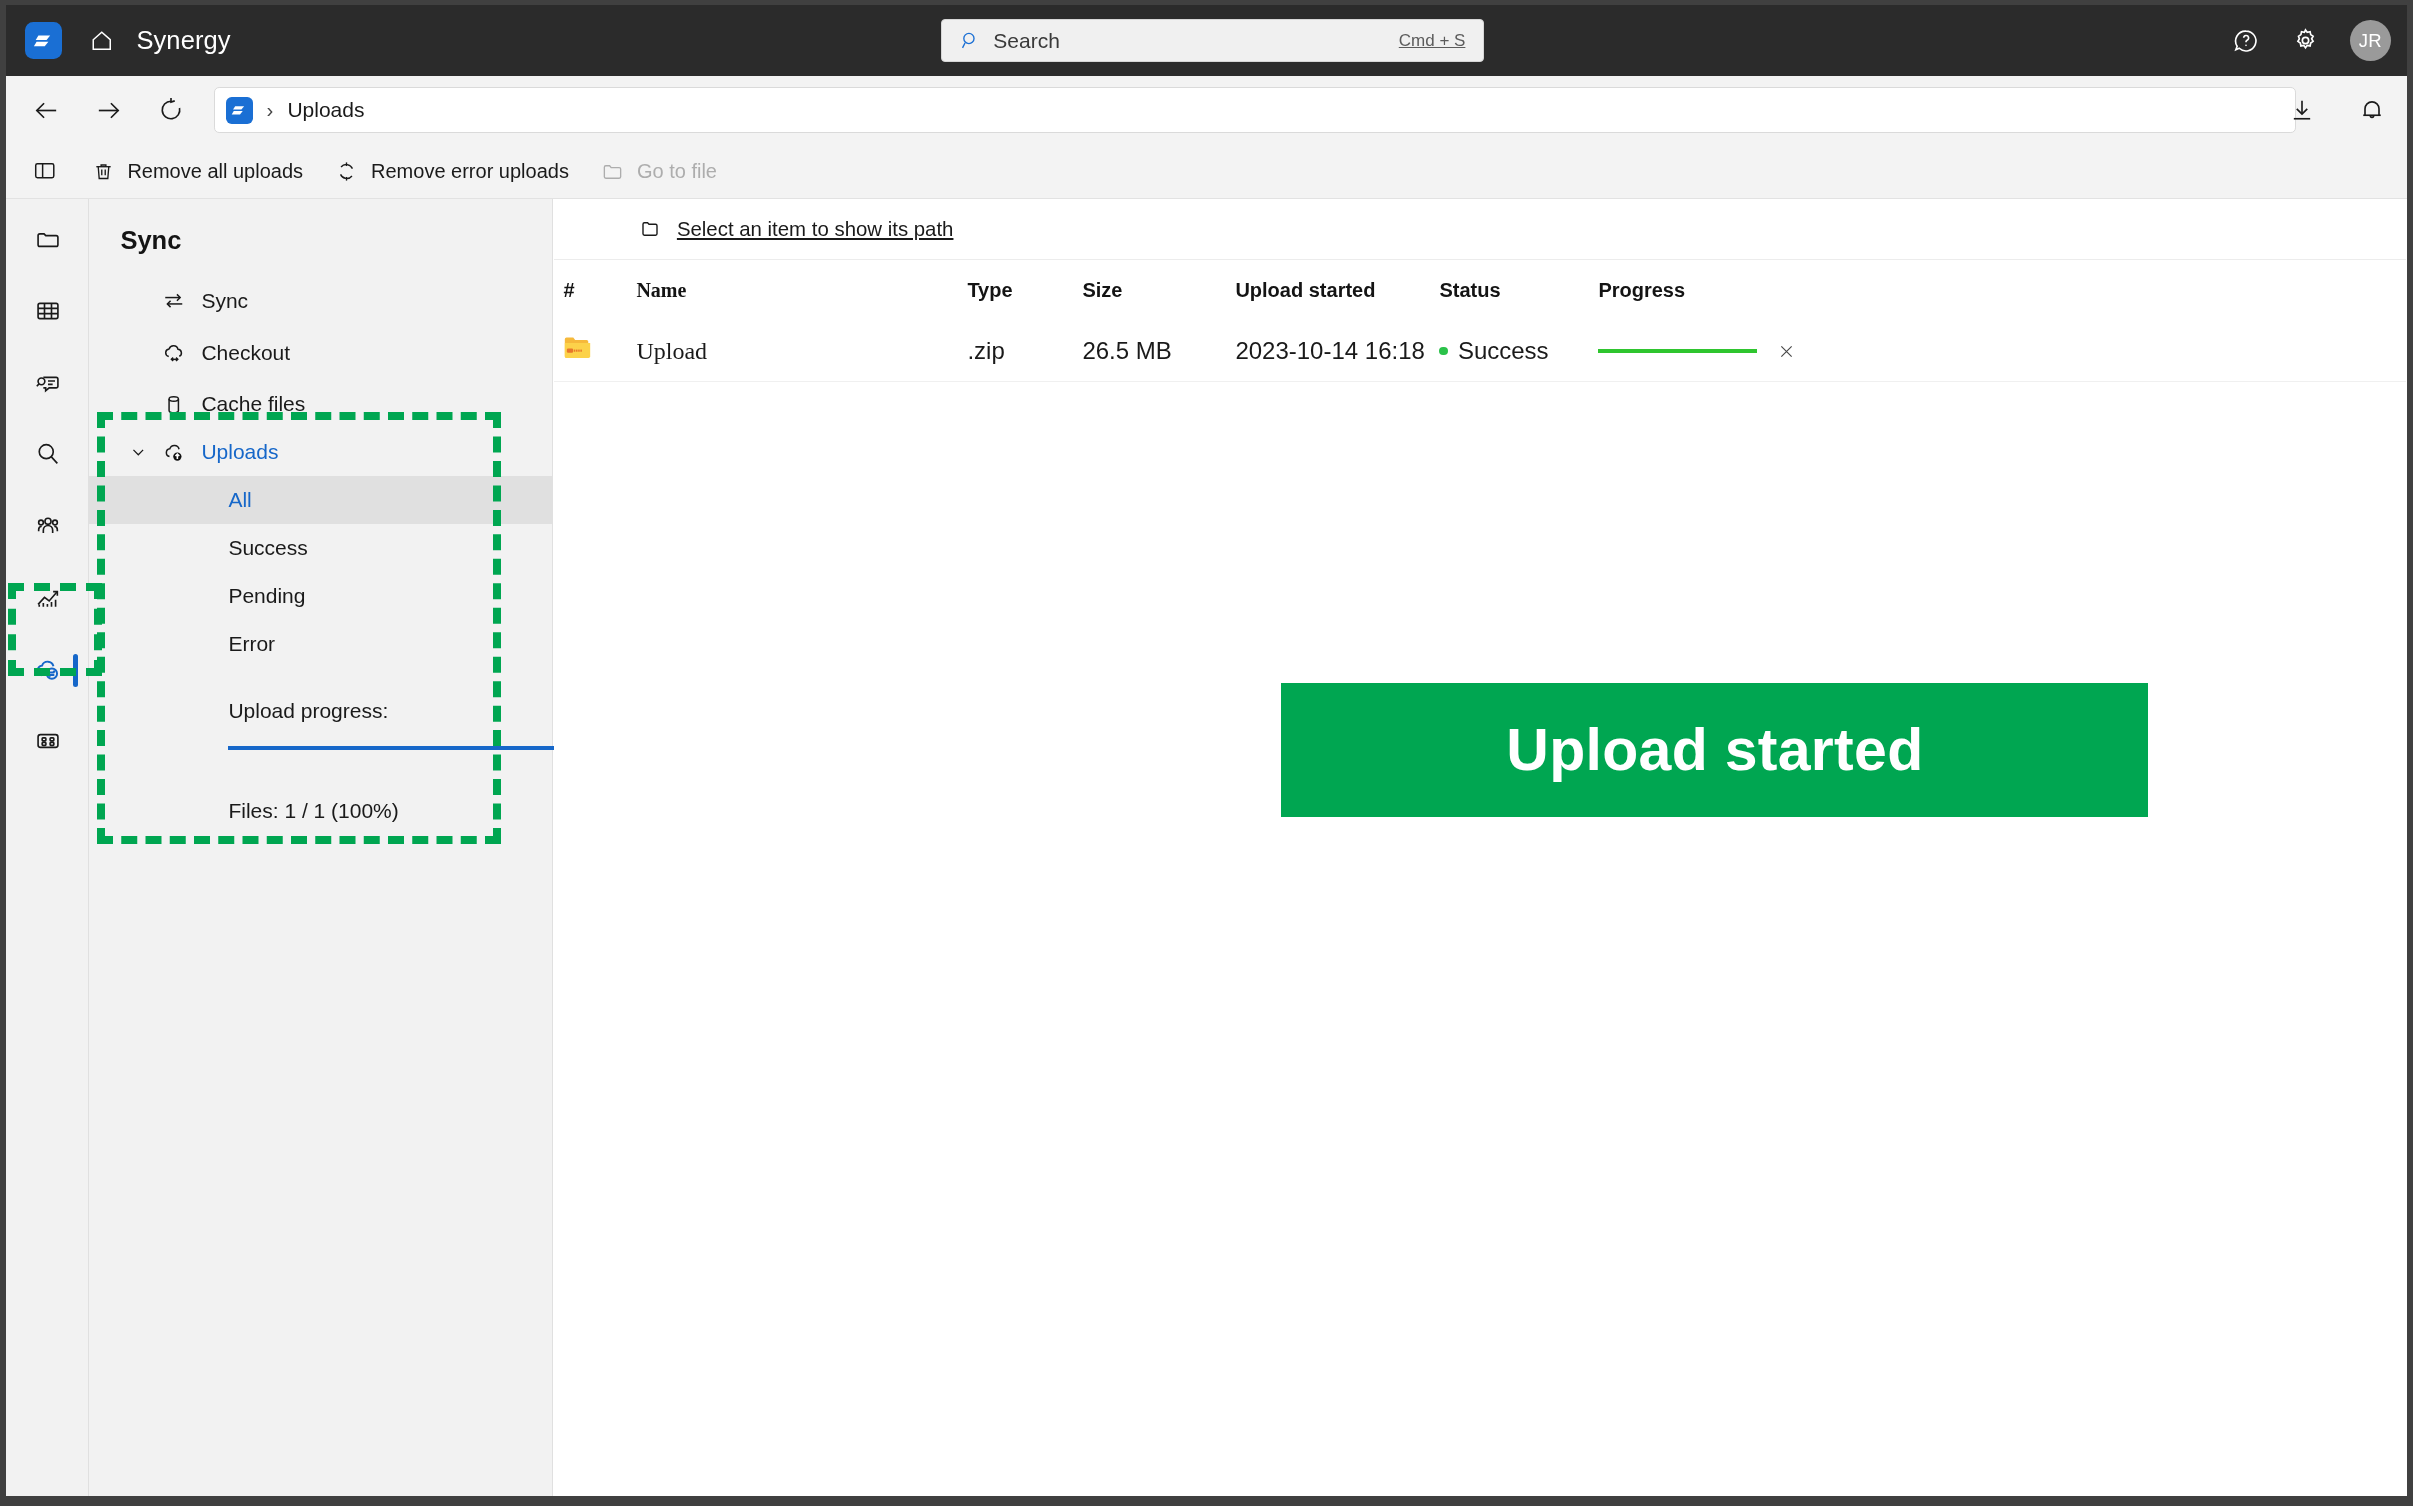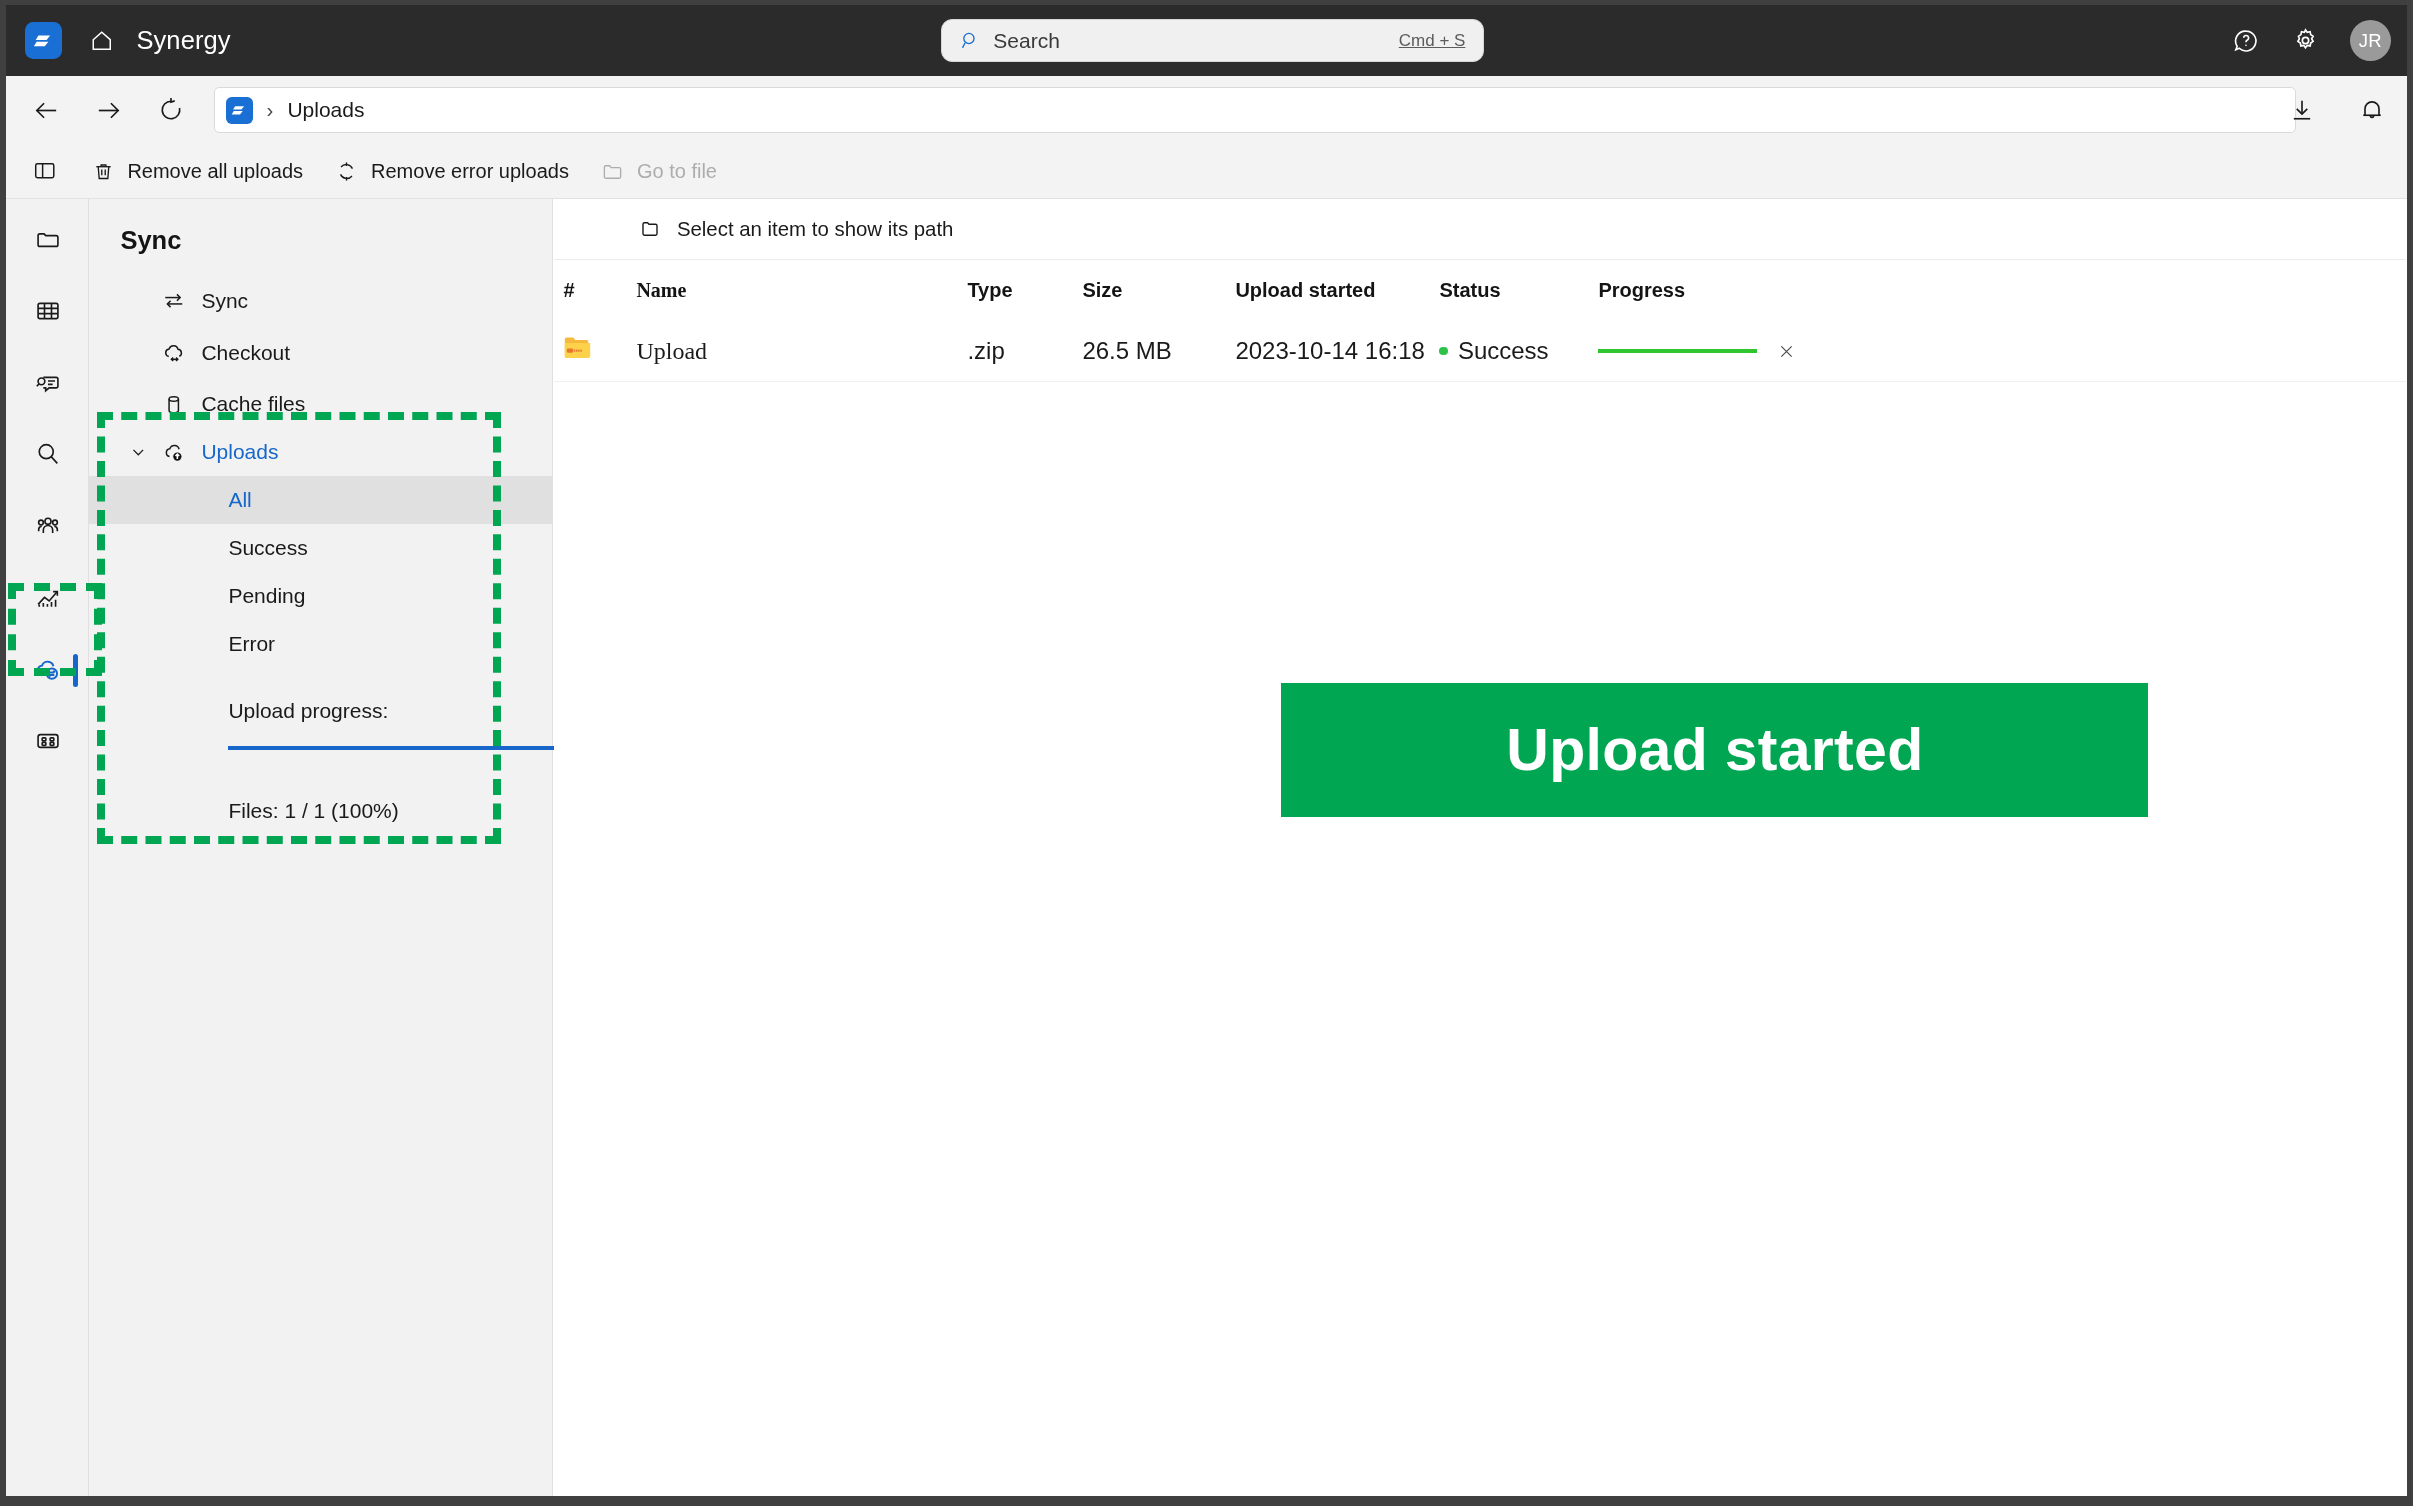--- a/index.html
+++ b/index.html
@@ -48,21 +48,21 @@
     font-size: 25.5px;
     letter-spacing: 0.1px;
   }
 
   .searchbox {
     position: absolute;
     left: 935px; top: 14px;
     width: 543px; height: 43px;
     background: #f0f0f0;
     border: 0.6px solid #d6d6d6;
-    border-radius: 11px;
+    border-radius: 4px;
     display: flex; align-items: center;
   }
   .searchbox .s-icon { margin-left: 16.6px; width: 21.7px; height: 21.7px; display:flex;align-items:center;justify-content:center;}
   .searchbox .s-placeholder { margin-left: 12.7px; color: #3a3a3a; font-size: 21px; }
   .searchbox .s-shortcut { margin-left: auto; margin-right: 18px; color: #5c5c5c; font-size: 17px; text-decoration: underline; }
 
   .tb-right { position:absolute; right: 16.6px; top: 0; height: 71px; display:flex; align-items:center; gap: 28px; }
   .tb-ic { width: 32px; height: 32px; display:flex;align-items:center;justify-content:center; }
   .avatar {
     width: 41px; height: 41px; border-radius: 50%;
@@ -192,21 +192,21 @@
   .content {
     position: absolute; left: 548px; top: 194px;
     width: 1852px; height: 1298px;
     background: #ffffff;
   }
   .pathbar {
     height: 61px; display: flex; align-items: center;
     border-bottom: 0.6px solid #ececec;
   }
   .pathbar .pi { margin-left: 83px; width: 25.5px; height: 25.5px; display:flex;align-items:center;justify-content:center; }
-  .pathbar .pt { margin-left: 14px; font-size: 20.4px; color: #1a1a1a; }
+  .pathbar .pt { margin-left: 14px; font-size: 20.4px; color: #1a1a1a; text-decoration: underline; }
 
   .tbl { width: 1852px; }
   .tr {
     display: flex; align-items: center;
     height: 61px;
   }
   .tr.head { font-weight: bold; color: #141414; font-size: 20px; }
   .tr.row  { color: #1a1a1a; font-size: 24px; border-bottom: 0.6px solid #f0f0f0; }
   .c-num   { width: 82px; padding-left: 9px; }
   .c-name  { width: 331px; display:flex; align-items:center;font-family:Liberation Serif, serif; }

